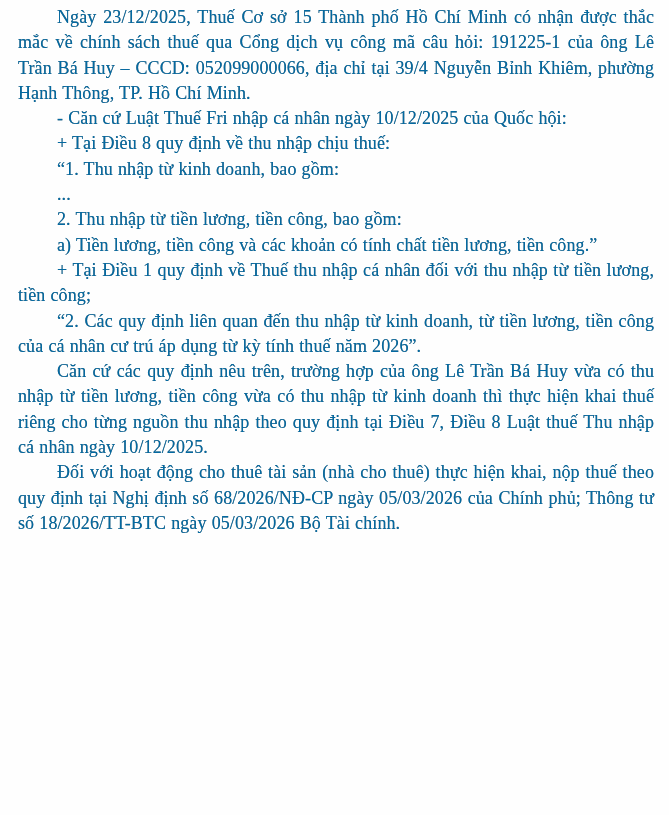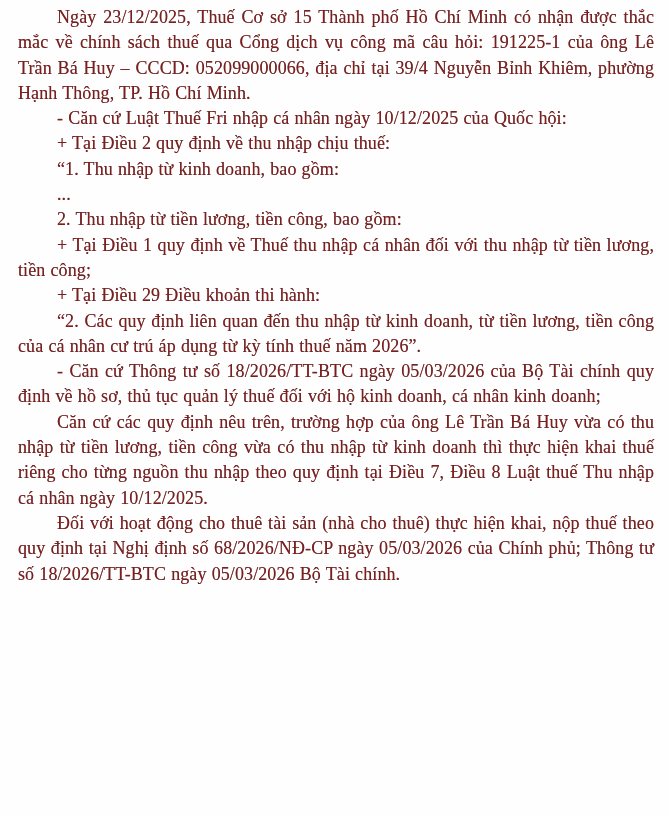--- a/index.html
+++ b/index.html
@@ -7,21 +7,21 @@
     padding: 0;
     background: #ffffff;
   }
   .page {
     position: relative;
     width: 669px;
     height: 815px;
     background: #fefefe;
     overflow: hidden;
     font-family: "Liberation Serif", "DejaVu Serif", serif;
-    color: #7f1d1d;
+    color: #0369a1;
     box-sizing: border-box;
     padding: 5px 15px 0 18px;
     
     text-shadow: 0 0 0.4px rgba(30,30,30,0.55);
   }
   .doc-body p {
     margin: 0;
     font-size: 18px;
     line-height: 25.3px;
     text-align: justify;
@@ -32,24 +32,23 @@
   .doc-body p.italic {
   }
 </style>
 </head>
 <body>
 
 <div class="page">
   <div class="doc-body">
     <p>Ngày 23/12/2025, Thuế Cơ sở 15 Thành phố Hồ Chí Minh có nhận được thắc mắc về chính sách thuế qua Cổng dịch vụ công mã câu hỏi: 191225-1 của ông Lê Trần Bá Huy – CCCD: 052099000066, địa chỉ tại 39/4 Nguyễn Bỉnh Khiêm, phường Hạnh Thông, TP. Hồ Chí Minh.</p>
     <p>- Căn cứ Luật Thuế Fri nhập cá nhân ngày 10/12/2025 của Quốc hội:</p>
-    <p>+ Tại Điều 2 quy định về thu nhập chịu thuế:</p>
+    <p>+ Tại Điều 8 quy định về thu nhập chịu thuế:</p>
     <p class="italic">“1. Thu nhập từ kinh doanh, bao gồm:</p>
     <p class="italic">...</p>
     <p class="italic">2. Thu nhập từ tiền lương, tiền công, bao gồm:</p>
+    <p class="italic">a) Tiền lương, tiền công và các khoản có tính chất tiền lương, tiền công.”</p>
     <p>+ Tại Điều 1 quy định về Thuế thu nhập cá nhân đối với thu nhập từ tiền lương, tiền công;</p>
-    <p>+ Tại Điều 29 Điều khoản thi hành:</p>
     <p class="italic">“2. Các quy định liên quan đến thu nhập từ kinh doanh, từ tiền lương, tiền công của cá nhân cư trú áp dụng từ kỳ tính thuế năm 2026”.</p>
-    <p>- Căn cứ Thông tư số 18/2026/TT-BTC ngày 05/03/2026 của Bộ Tài chính quy định về hồ sơ, thủ tục quản lý thuế đối với hộ kinh doanh, cá nhân kinh doanh;</p>
     <p>Căn cứ các quy định nêu trên, trường hợp của ông Lê Trần Bá Huy vừa có thu nhập từ tiền lương, tiền công vừa có thu nhập từ kinh doanh thì thực hiện khai thuế riêng cho từng nguồn thu nhập theo quy định tại Điều 7, Điều 8 Luật thuế Thu nhập cá nhân ngày 10/12/2025.</p>
     <p>Đối với hoạt động cho thuê tài sản (nhà cho thuê) thực hiện khai, nộp thuế theo quy định tại Nghị định số 68/2026/NĐ-CP ngày 05/03/2026 của Chính phủ; Thông tư số 18/2026/TT-BTC ngày 05/03/2026 Bộ Tài chính.</p>
   </div>
 </div>
 
 </body></html>

